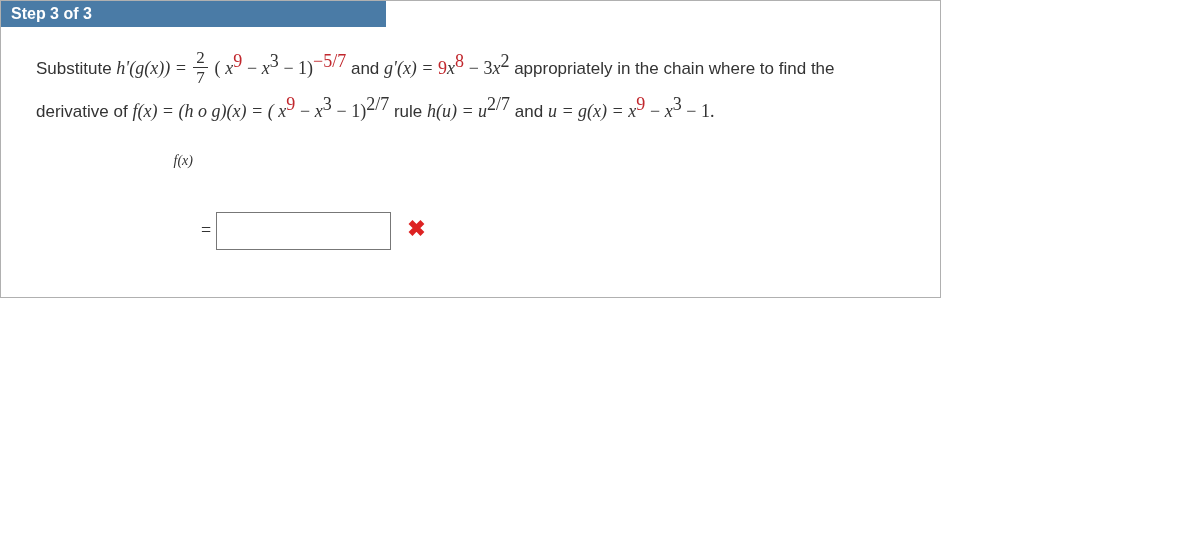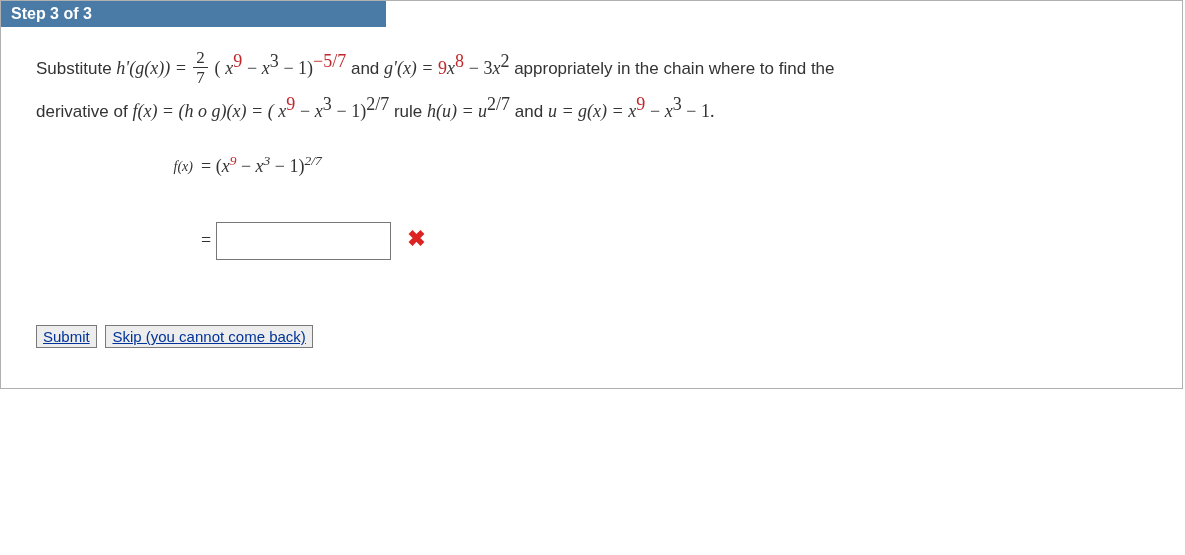--- a/index.html
+++ b/index.html
@@ -7,21 +7,21 @@
   }
   body {
     margin: 0;
     padding: 0;
     font-family: Arial, Helvetica, sans-serif;
     font-size: 17px;
     color: #333;
     background: #fff;
   }
   .container {
-    width: 1183px;
+    width: 941px;
     border: 1px solid #b0b0b0;
     position: relative;
   }
   .step-header {
     background: #4a7ba6;
     color: #fff;
     font-weight: bold;
     padding: 4px 10px;
     font-size: 16px;
     display: inline-block;
@@ -172,39 +172,32 @@
       <span class="mf italic">x</span><span class="mf sup red">9</span>
       <span class="mf op"> − </span>
       <span class="mf italic">x</span><span class="mf sup">3</span>
       <span class="mf op"> − 1.</span>
     </div>
 
     <div class="work-block">
 
       <div class="eq-row">
         <div class="eq-left">f(x)</div>
-        <div class="eq-right">
-          <span class="op"> = (</span><span>x</span><span class="sup red">9</span><span class="op"> − </span><span>x</span><span class="sup">3</span><span class="op"> − 1)</span><span class="sup">2/7</span>
-        </div>
       </div>
 
       <div class="eq-row">
       </div>
 
 
       <div class="eq-row">
         <div class="eq-left"></div>
         <div class="eq-right" style="font-style:normal;">
           <span class="mf op"> = </span>
           <input type="text" class="answer-input" value="" style="">
           <span class="x-icon">✖</span>
         </div>
       </div>
 
     </div>
 
-    <div class="button-row">
-      <button class="btn">Submit</button>
-      <button class="btn">Skip (you cannot come back)</button>
-    </div>
 
   </div>
 </div>
 
 </body></html>

